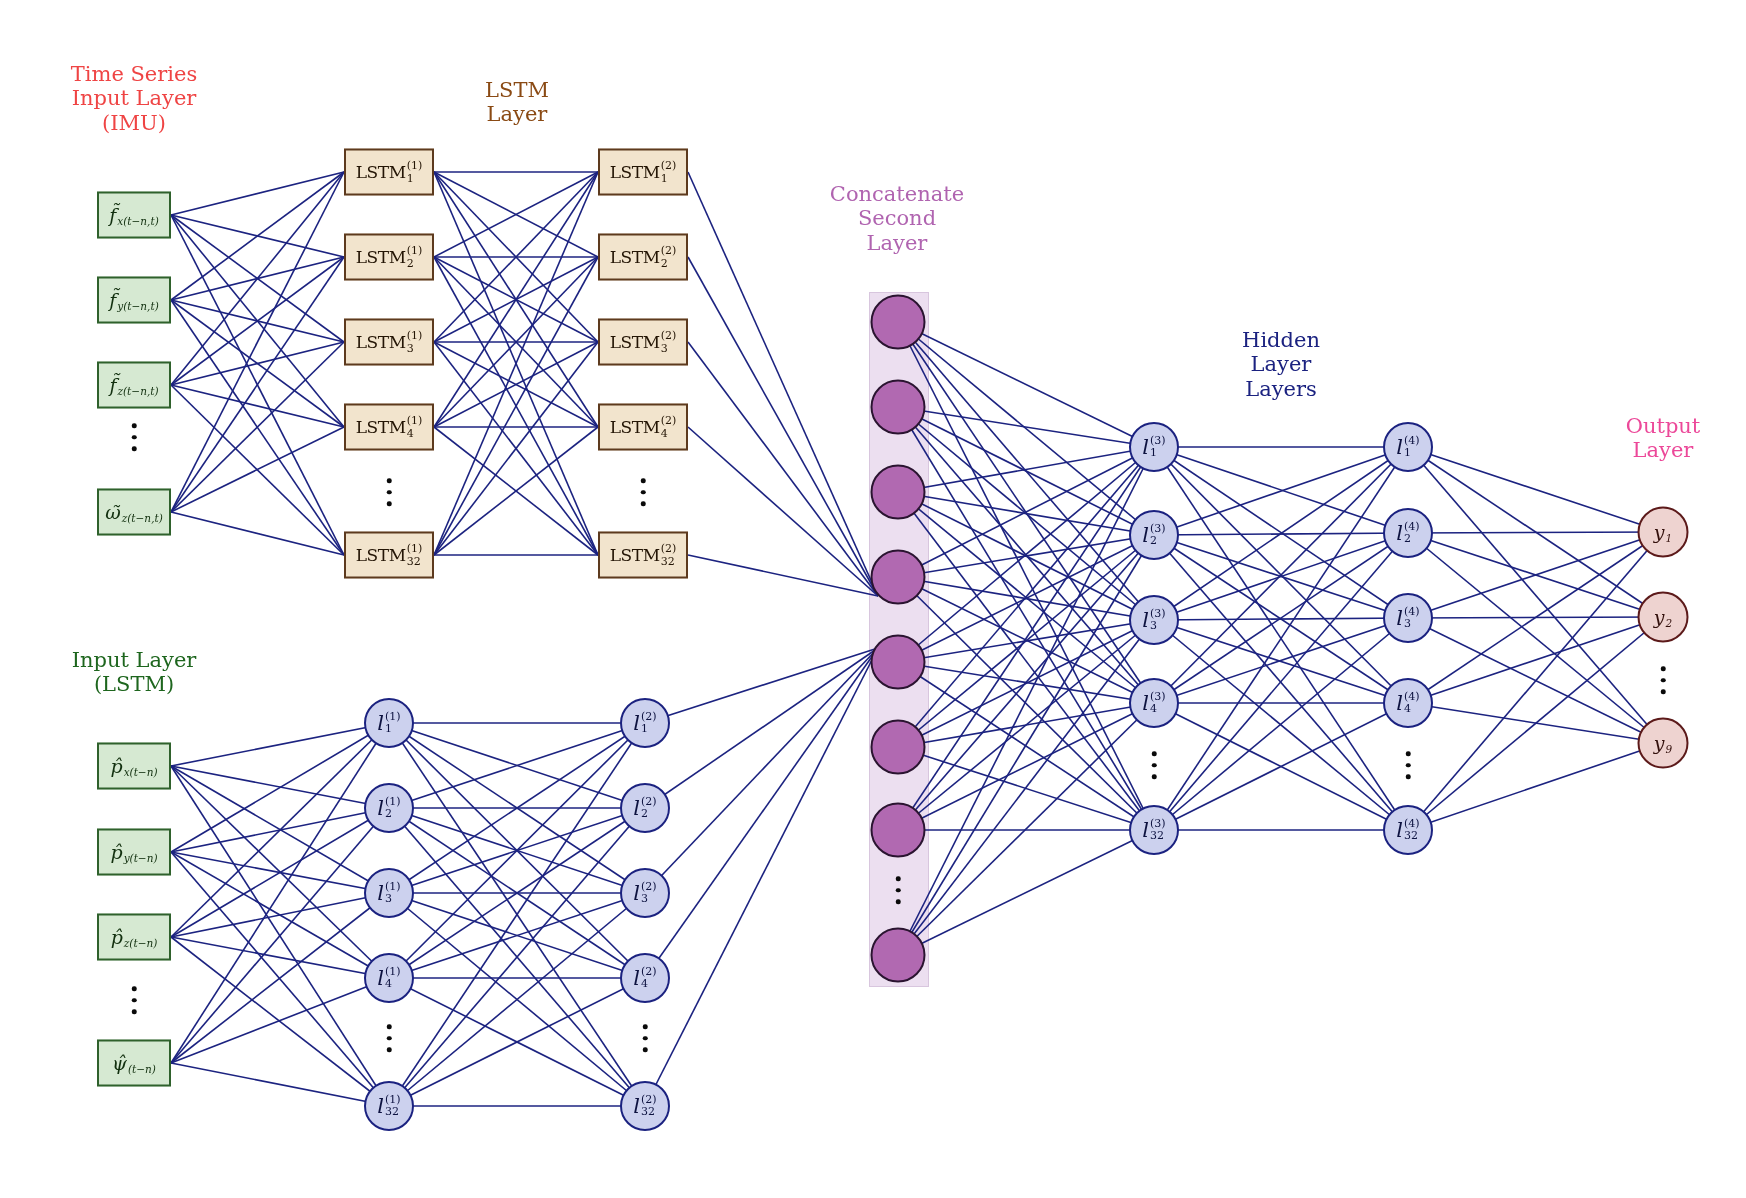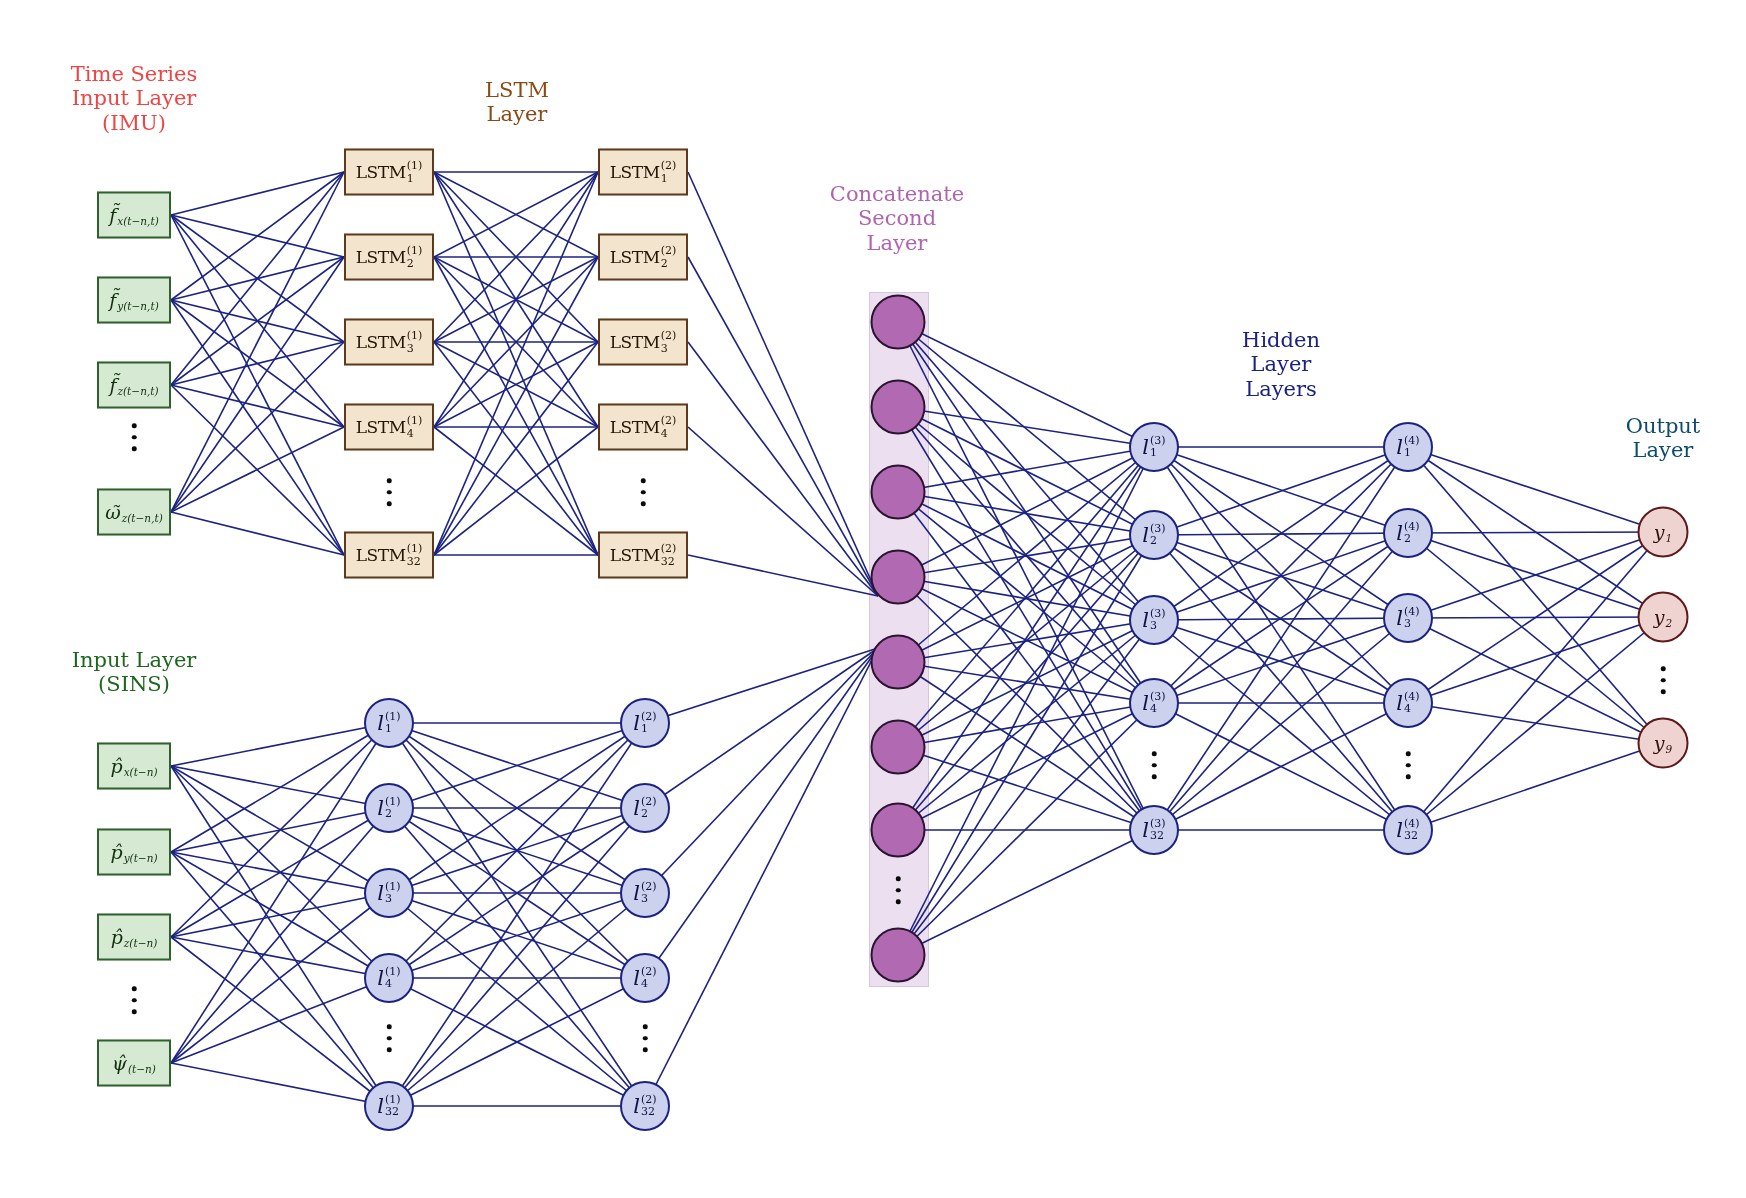--- a/index.html
+++ b/index.html
@@ -218,33 +218,33 @@
       <div>Time Series</div>
       <div>Input Layer</div>
       <div>(IMU)</div>
     </div>
   <div class="layer-title" id="t-lstm" style="left: 517px; top: 78px; color: rgb(138, 74, 20);">
       <div>LSTM</div>
       <div>Layer</div>
     </div>
   <div class="layer-title" id="t-sins" style="left: 134px; top: 648px; color: rgb(30, 102, 30);">
       <div>Input Layer</div>
-      <div>(SINS)</div>
+      <div>(LSTM)</div>
     </div>
   <div class="layer-title" id="t-concat" style="left: 897px; top: 182px; color: rgb(176, 100, 176);">
       <div>Concatenate</div>
       <div>Second</div>
       <div>Layer</div>
     </div>
   <div class="layer-title" id="t-hidden2" style="left: 1281px; top: 328px; color: rgb(27, 34, 128);">
       <div>Hidden</div>
       <div>Layer</div>
       <div>Layers</div>
     </div>
-  <div class="layer-title" id="t-output" style="left: 1663px; top: 414px; color: #0c4a6e;">
+  <div class="layer-title" id="t-output" style="left: 1663px; top: 414px; color: #ec4899;">
       <div>Output</div>
       <div>Layer</div>
     </div>
 <div class="node gbox" style="left: 134px; top: 215px;">
       <span class="ml">
         <span class="mb">f̃</span>
         <span class="msub-solo">x(t−n,t)</span>
       </span>
     </div>
     <div class="node gbox" style="left: 134px; top: 300px;">

